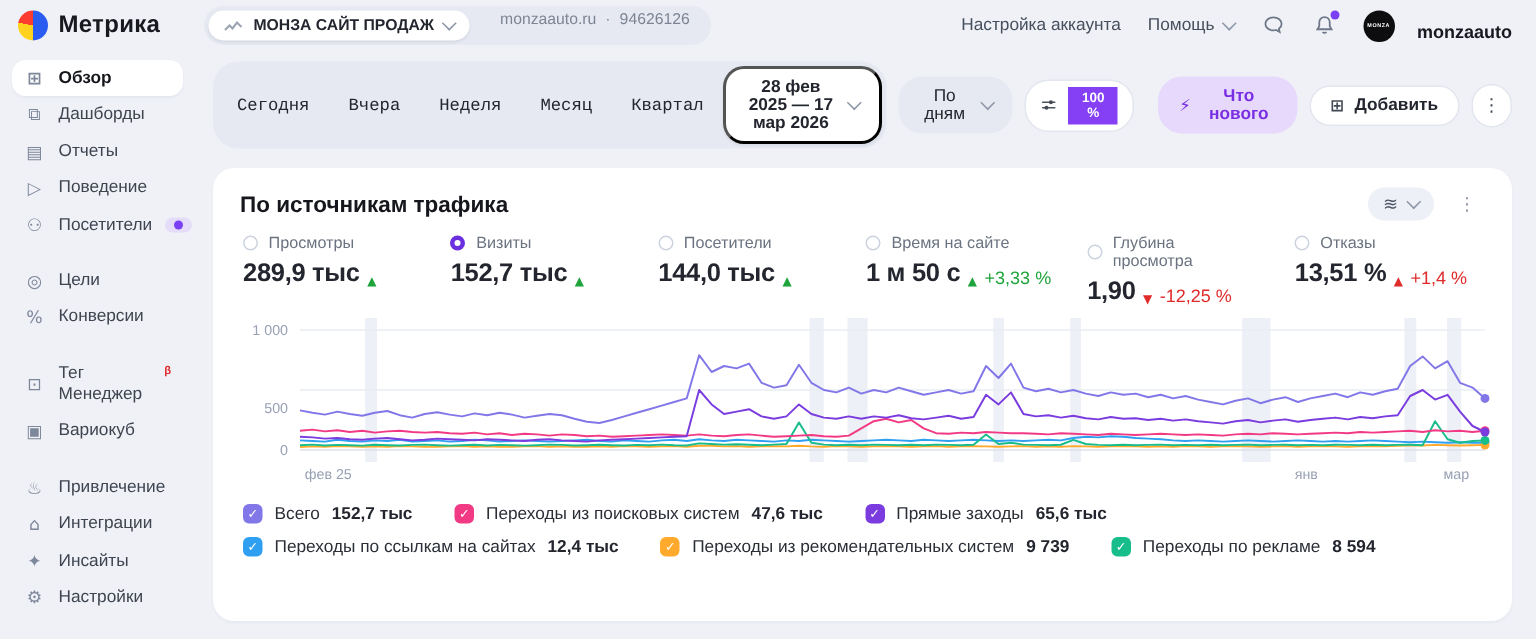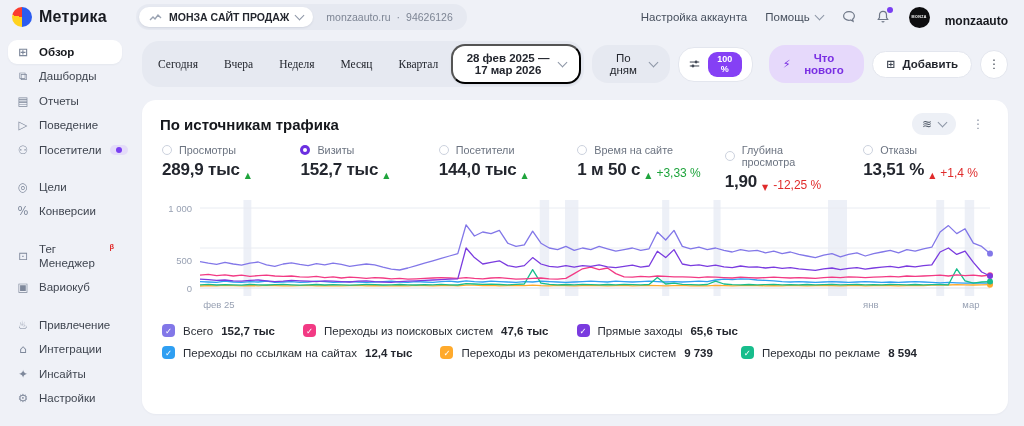--- a/index.html
+++ b/index.html
@@ -9,21 +9,21 @@
     font-family:"Liberation Sans","DejaVu Sans",sans-serif;
   }
   .app{display:grid;grid-template-columns:130px 1fr;grid-template-rows:34px 1fr;width:1024px;height:426px}
 
   
   header{grid-column:1/3;display:flex;align-items:center;padding:0 16px 0 12px;gap:12px}
   .logo{display:flex;align-items:center;gap:7px;min-width:112px}
   .logo-mark{width:20px;height:20px;border-radius:50%;
     background:conic-gradient(#2b5cf0 0 50%, #ffd21e 50% 78%, #fb3c2e 78% 100%)}
   .logo-text{font-weight:700;font-size:16px;letter-spacing:.2px;color:#17191f}
-  .site-pill{display:flex;align-items:center;background:#e6e9f1;border-radius:16px;padding:3px 14px 3px 3px;gap:13px;cursor:pointer}
+  .site-pill{display:flex;align-items:flex-start;background:#e6e9f1;border-radius:16px;padding:3px 14px 3px 3px;gap:20px;cursor:pointer}
   .site-main{background:#fff;border-radius:13px;padding:4px 10px;display:flex;align-items:center;gap:7px;
     box-shadow:0 1px 2px rgba(40,50,80,.10);font-weight:700;font-size:10.5px;color:#23262e}
   .site-meta{font-size:10.5px;color:#7d8594;display:flex;gap:6px;align-items:center}
   .chev{width:6px;height:6px;border-right:1.5px solid #8d96a6;border-bottom:1.5px solid #8d96a6;
     transform:rotate(45deg);margin-top:-3px;flex:none}
   .hdr-right{margin-left:auto;display:flex;align-items:center;gap:18px;font-size:11.5px;color:#464f5d}
   .hdr-link{cursor:pointer;display:flex;align-items:center;gap:6px}
   .hdr-icon{position:relative;display:flex;cursor:pointer}
   .bell-dot{position:absolute;top:-2px;right:-2px;width:6px;height:6px;border-radius:50%;background:#7a3ff2}
   .user{display:flex;align-items:flex-end;gap:15px;cursor:pointer}
@@ -39,26 +39,26 @@
   .sb-ico{width:14px;text-align:center;color:#7e889b;font-size:11.5px;font-family:"DejaVu Sans",sans-serif;flex:none}
   .beta{color:#e02b2b;font-size:7.5px;font-weight:700;margin-left:1px;align-self:flex-start}
   .sb-badge{margin-left:auto;background:#e4dcf9;border-radius:9px;padding:2px 6px;line-height:0;display:flex;align-items:center}
   .sb-badge i{width:6px;height:6px;border-radius:50%;background:#7a3ff2;display:block}
   .sb-bottom{margin-top:auto;height:9px;background:#e2e6ef;border-radius:10px 10px 0 0;margin-left:2px;margin-right:2px}
 
   
   main{padding:7px 16px 12px 12px;display:flex;flex-direction:column;gap:13px;overflow:hidden}
   .toolbar{display:flex;align-items:center;gap:8px}
   .quick{display:flex;align-items:center;background:#e6e9f1;border-radius:17px;padding:3px;gap:0}
-  .quick-btn{background:none;border:none;font-size:11.5px;padding:6px 13px;color:#23262e;cursor:pointer;font-family:Liberation Serif, serif}
+  .quick-btn{background:none;border:none;font-size:11.5px;padding:6px 13px;color:#23262e;cursor:pointer;font-family:Liberation Mono, monospace}
   .date-pill{background:#fff;border-radius:14px;padding:6px 13px;font-size:11.5px;font-weight:600;display:flex;gap:9px;align-items:center;
     box-shadow:0 1px 2px rgba(40,50,80,.08);cursor:pointer;color:#23262e}
   .gran-pill{background:#e6e9f1;border-radius:16px;padding:7px 13px;font-size:11.5px;display:flex;gap:8px;align-items:center;cursor:pointer;border:none;font-family:inherit;color:#23262e}
   .sampling{background:#fff;border:1px solid #e3e6ee;border-radius:16px;padding:4px 10px;display:flex;gap:8px;align-items:center;cursor:pointer}
-  .sampling-badge{background:#8540f5;color:#fff;border-radius:9px;padding:2.5px 7px;font-size:9px;font-weight:700}
+  .sampling-badge{background:#8540f5;color:#fff;border-radius:0;padding:2.5px 7px;font-size:9px;font-weight:700}
   .spacer{flex:1}
   .whatsnew{background:#e6d9fb;color:#7a2fe3;border:none;border-radius:16px;padding:7px 14px;font-weight:700;font-size:11.5px;
     display:flex;gap:7px;align-items:center;cursor:pointer;font-family:inherit}
   .bolt{font-family:"DejaVu Sans",sans-serif;font-size:11px}
   .add-btn{background:#fff;border:1px solid #e3e6ee;border-radius:16px;padding:6px 13px;font-size:11.5px;font-weight:600;
     display:flex;gap:7px;align-items:center;cursor:pointer;font-family:inherit;color:#23262e}
   .add-ico{font-family:"DejaVu Sans",sans-serif;color:#434a56;font-size:11px}
   .kebab{background:#fff;border:1px solid #e3e6ee;border-radius:15px;width:30px;height:29px;font-size:12px;color:#434a56;cursor:pointer;line-height:1}
 
   

